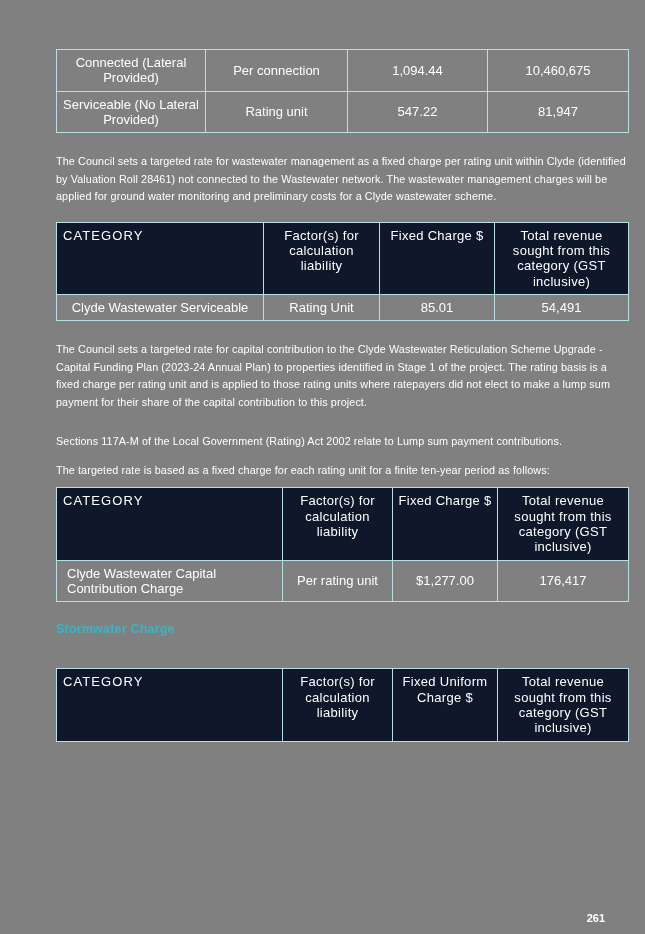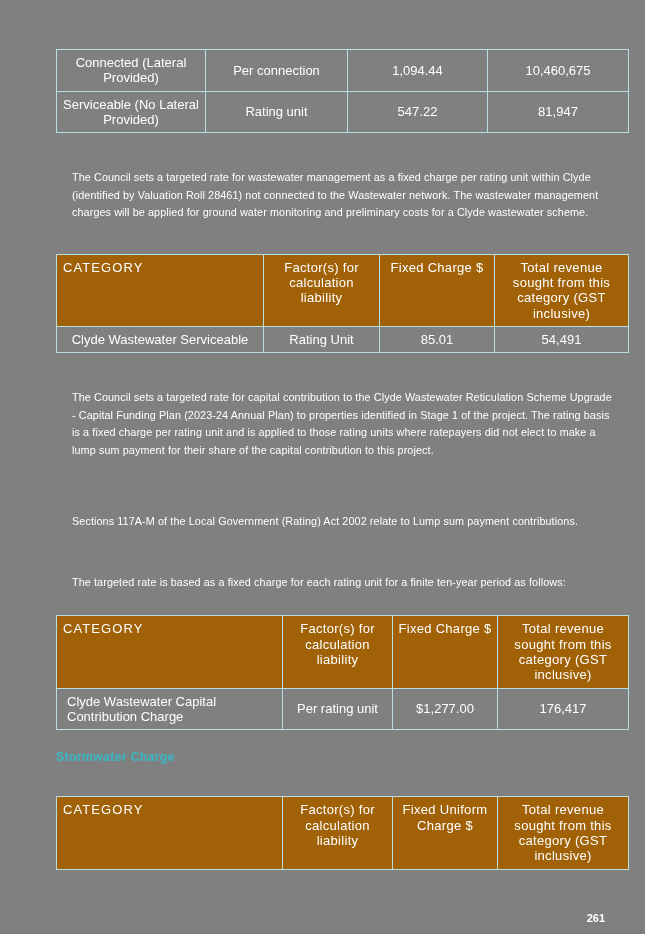--- a/index.html
+++ b/index.html
@@ -42,42 +42,42 @@
     vertical-align: middle;
     font-weight: normal;
     color: #ffffff;
     line-height: 1.18;
   }
   table.rates td.body-cell {
     background: transparent;
     text-align: center;
   }
   table.rates th.hdr {
-    background: #a16207;
+    background: #0f172a;
     color: #ffffff;
     text-align: center;
     vertical-align: top;
     letter-spacing: 0.3px;
   }
   table.rates th.hdr.cat {
     text-align: left;
     padding-left: 6px;
     letter-spacing: 1.1px;
   }
   td.left-cell {
     text-align: left !important;
     padding-left: 10px !important;
     margin-top: 12px;
   }
 
   
   p.para {
     font-size: 10.8px;
     line-height: 1.62;
-    margin: 16px;
+    margin: 0;
     color: #ffffff;
     letter-spacing: 0.1px;
   }
   .gap-lg { height: 20px; }
   .gap-md { height: 16px; }
   .gap-sm { height: 11px; }
   .gap-xs { height: 8px; }
 
   h2.section-heading {
     font-size: 12.5px;

